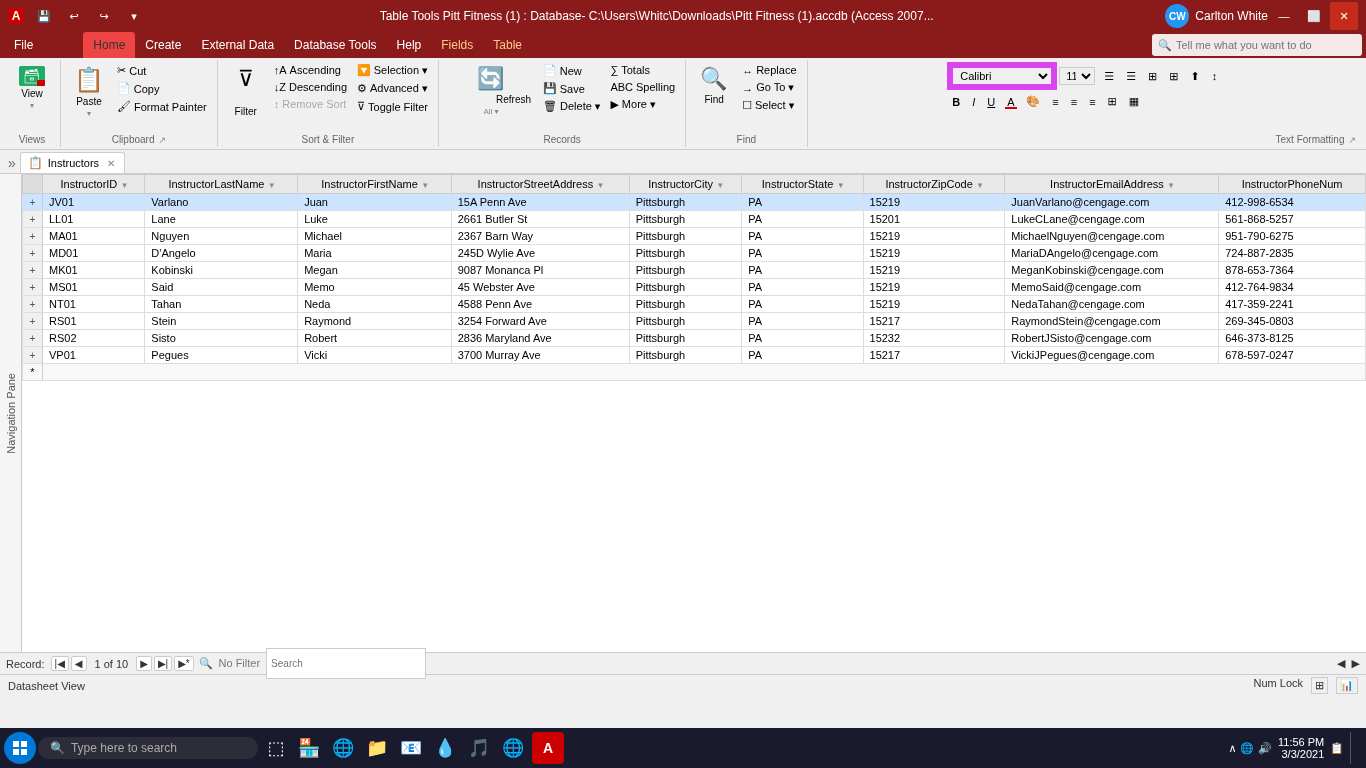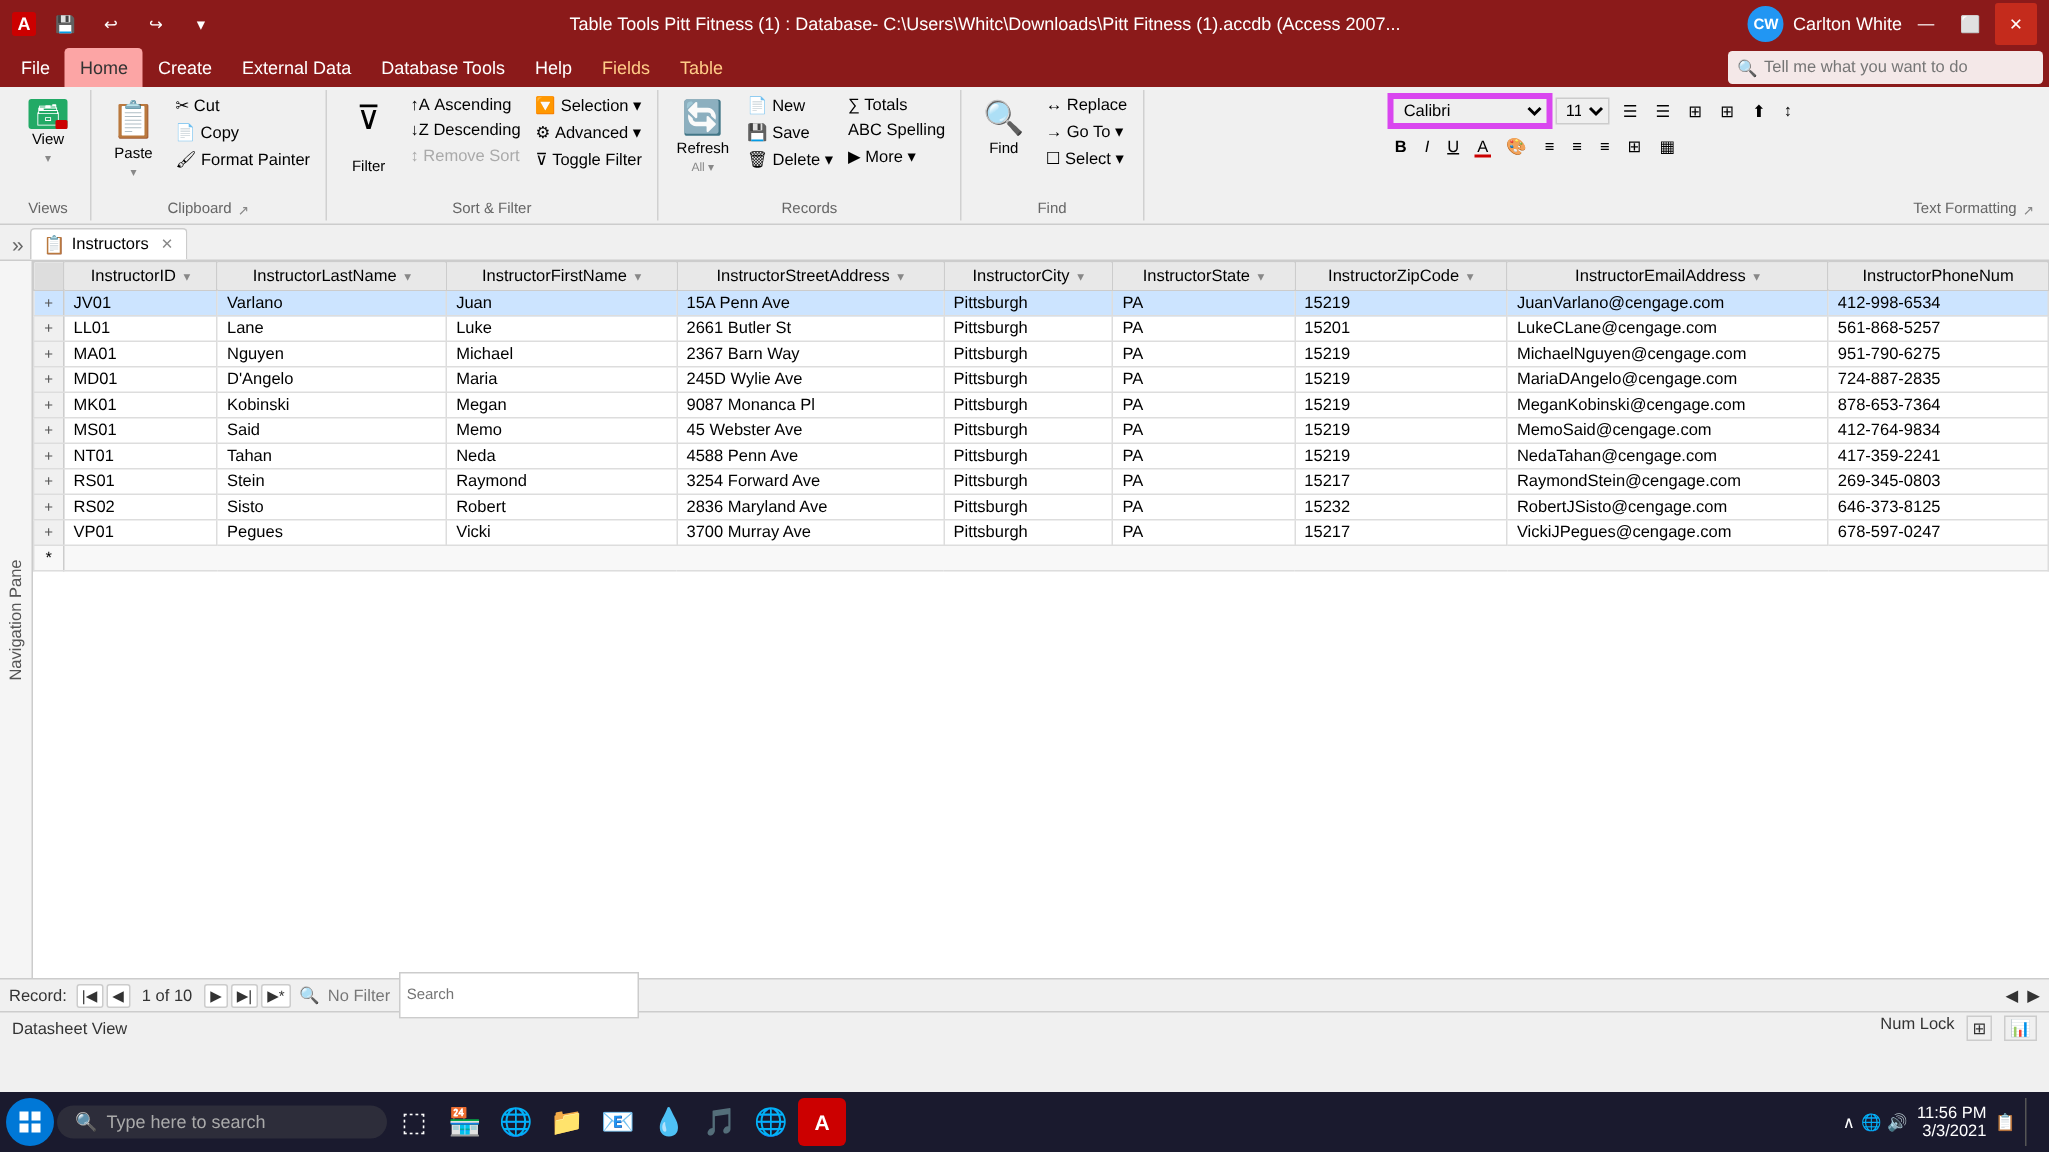--- a/index.html
+++ b/index.html
@@ -33,21 +33,21 @@
       padding: 0 4px;
     }
     .menu-item {
       padding: 0 10px;
       display: flex;
       align-items: center;
       cursor: pointer;
       font-size: 12px;
       border-radius: 3px 3px 0 0;
     }
-    .menu-item.active { background: #fca5a5; color: #333; }
+    .menu-item.active { background: #ef4444; color: #333; margin-left: 40px; }
     .menu-search {
       margin-left: auto;
       display: flex;
       align-items: center;
       background: rgba(255,255,255,0.9);
       border-radius: 3px;
       padding: 2px 6px;
       gap: 4px;
       margin-top: 2px;
       margin-bottom: 2px;
@@ -268,21 +268,21 @@
       align-items: center;
       gap: 6px;
       color: white;
       font-size: 11px;
       padding-right: 8px;
     }
     .sys-icons { display: flex; gap: 4px; align-items: center; color: white; }
     .time-display { text-align: right; }
     .clipboard-expand { font-size: 9px; color: #888; cursor: pointer; }
     .font-row { display: flex; align-items: center; gap: 2px; }
-    .font-select { border: 4px solid #d946ef; padding: 1px 3px; font-size: 11px; width: 110px; }
+    .font-select { border: 6px solid #d946ef; padding: 1px 3px; font-size: 11px; width: 110px; }
     .font-size-select { border: 1px solid #ccc; padding: 1px 2px; font-size: 11px; width: 36px; }
     .format-btn { padding: 1px 4px; border: 1px solid transparent; cursor: pointer; border-radius: 2px; }
     .bold { font-weight: bold; }
     .italic { font-style: italic; }
     .underline { text-decoration: underline; }
   </style>
 </head>
 <body>
 
 <div id="title-bar">
@@ -401,21 +401,21 @@
         </div>
       </div>
     </div>
     <div class="ribbon-group-label">Sort &amp; Filter</div>
   </div>
 
   <div class="ribbon-group">
     <div class="ribbon-group-content">
       <div class="ribbon-btn-large">
         <div style="font-size:22px;">🔄</div>
-        <div style="font-size:10px;">Refresh</div>
+        <div style="font-size:10px;margin-left:45px;">Refresh</div>
         <div style="font-size:8px; color:#888;">All ▾</div>
       </div>
       <div class="ribbon-col">
         <div class="ribbon-btn-small">
           <span>📄</span>
           <span>New</span>
         </div>
         <div class="ribbon-btn-small">
           <span>💾</span>
           <span>Save</span>

